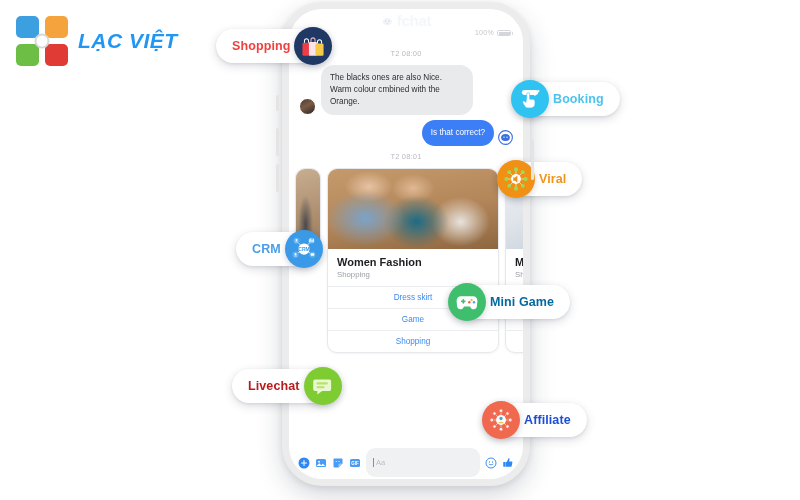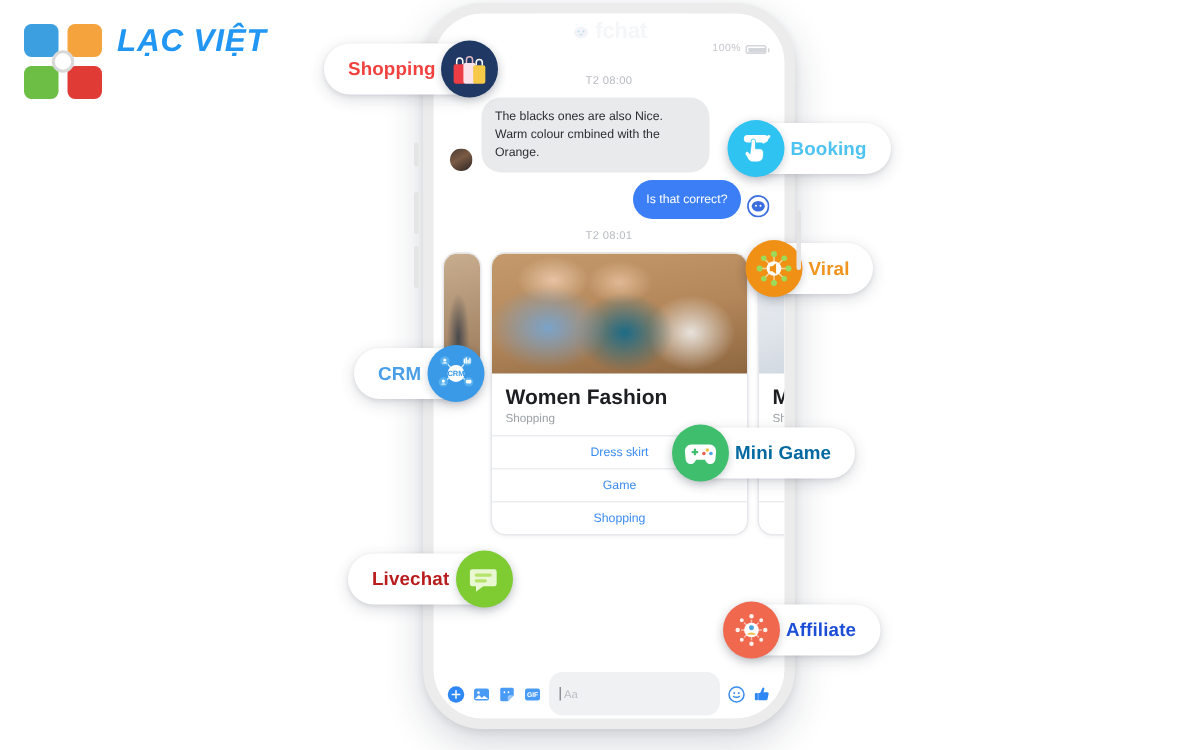--- a/index.html
+++ b/index.html
@@ -5,21 +5,21 @@
   * { box-sizing: border-box; margin: 0; padding: 0; }
   html, body {
     width: 800px; height: 500px;
     background: #ffffff;
     font-family: "Liberation Sans", sans-serif;
     overflow: hidden;
   }
   #stage { position: relative; width: 800px; height: 500px; background: #fff; }
 
   
-  #brand { position: absolute; left: 16px; top: 16px; display: flex; gap: 10px; }
+  #brand { position: absolute; left: 16px; top: 16px; display: flex; align-items: center; gap: 10px; }
   .pinwheel { position: relative; width: 52px; height: 50px; }
   .pw-sq { position: absolute; width: 23px; height: 22px; border-radius: 5px; }
   .pw-tl { left: 0; top: 0; }
   .pw-tr { right: 0; top: 0; }
   .pw-bl { left: 0; bottom: 0; }
   .pw-br { right: 0; bottom: 0; }
   .pw-hub {
     position: absolute; left: 50%; top: 50%; transform: translate(-50%,-50%);
     width: 15px; height: 15px; border-radius: 50%;
     background: #fff; border: 2px solid #d8d8d8;
@@ -137,21 +137,21 @@
   .pimg.b {
     background:
       radial-gradient(ellipse 50% 60% at 40% 70%, #49494d 0%, transparent 62%),
       linear-gradient(165deg,#c8ad8f 0%, #9a7a5a 100%);
   }
   .pimg.c {
     background:
       linear-gradient(160deg,#eef1f4 0%, #dfe4ea 55%, #cbd2da 100%);
   }
   .pmeta { padding: 7px 9px 7px; }
-  .ptitle { font-size: 14px; font-weight: 700; color: #1c1e21; margin-bottom: 2px; white-space: nowrap; overflow: hidden; }
+  .ptitle { font-size: 11px; font-weight: 700; color: #1c1e21; margin-bottom: 2px; white-space: nowrap; overflow: hidden; }
   .psub { font-size: 7.8px; color: #9aa0a6; white-space: nowrap; overflow: hidden; }
   .pbtn {
     border-top: 1px solid #ebedf0; padding: 6px 4px;
     text-align: center; font-size: 8.2px; color: #3b8cf0;
     white-space: nowrap; overflow: hidden;
   }
 
   
   #inputbar {
     flex: 0 0 30px; background: #fff;
@@ -346,21 +346,21 @@
         <rect x="3" y="12" width="10" height="16" rx="1.5" fill="#ef3d45"></rect>
         <path d="M5.5 12V9.5a2.5 2.5 0 015 0V12" fill="none" stroke="#fff" stroke-width="1.3"></path>
         <rect x="11" y="11" width="10" height="17" rx="1.5" fill="#fbe3ea"></rect>
         <path d="M13.5 11V8.5a2.5 2.5 0 015 0V11" fill="none" stroke="#e0b8c4" stroke-width="1.3"></path>
         <rect x="19" y="13" width="10" height="15" rx="1.5" fill="#f7c948"></rect>
         <path d="M21.5 13v-2.3a2.5 2.5 0 015 0V13" fill="none" stroke="#fff" stroke-width="1.3"></path>
       </svg>
     </span>
   </div>
 
-  <div class="pill icon-left" style="left:487px; top:82px;">
+  <div class="pill icon-left" style="left:513px; top:82px;">
     <span class="pill-ico" style="background:#2fc3f2;">
       <svg width="26" height="26" viewBox="0 0 32 32">
         <rect x="6" y="5" width="20" height="6" rx="3" fill="#fff"></rect>
         <path d="M20 8.5l2.2 2.2 4.3-4.6" fill="none" stroke="#fff" stroke-width="2.4" stroke-linecap="round" stroke-linejoin="round"></path>
         <path d="M12 13v-3a1.8 1.8 0 013.6 0v6.2h3.6c1.6 0 2.9 1.3 2.9 2.9v3.1c0 2.6-2.1 4.8-4.7 4.8h-4.1c-1.5 0-2.9-.8-3.7-2.1l-2.3-4c-.5-.8-.2-1.9.7-2.3.7-.3 1.5-.1 2 .5l1 1.2z" fill="#fff" stroke="#2fc3f2" stroke-width=".7"></path>
       </svg>
     </span>
     <span class="plabel" style="color: rgb(76, 195, 240);">Booking</span>
   </div>
 

